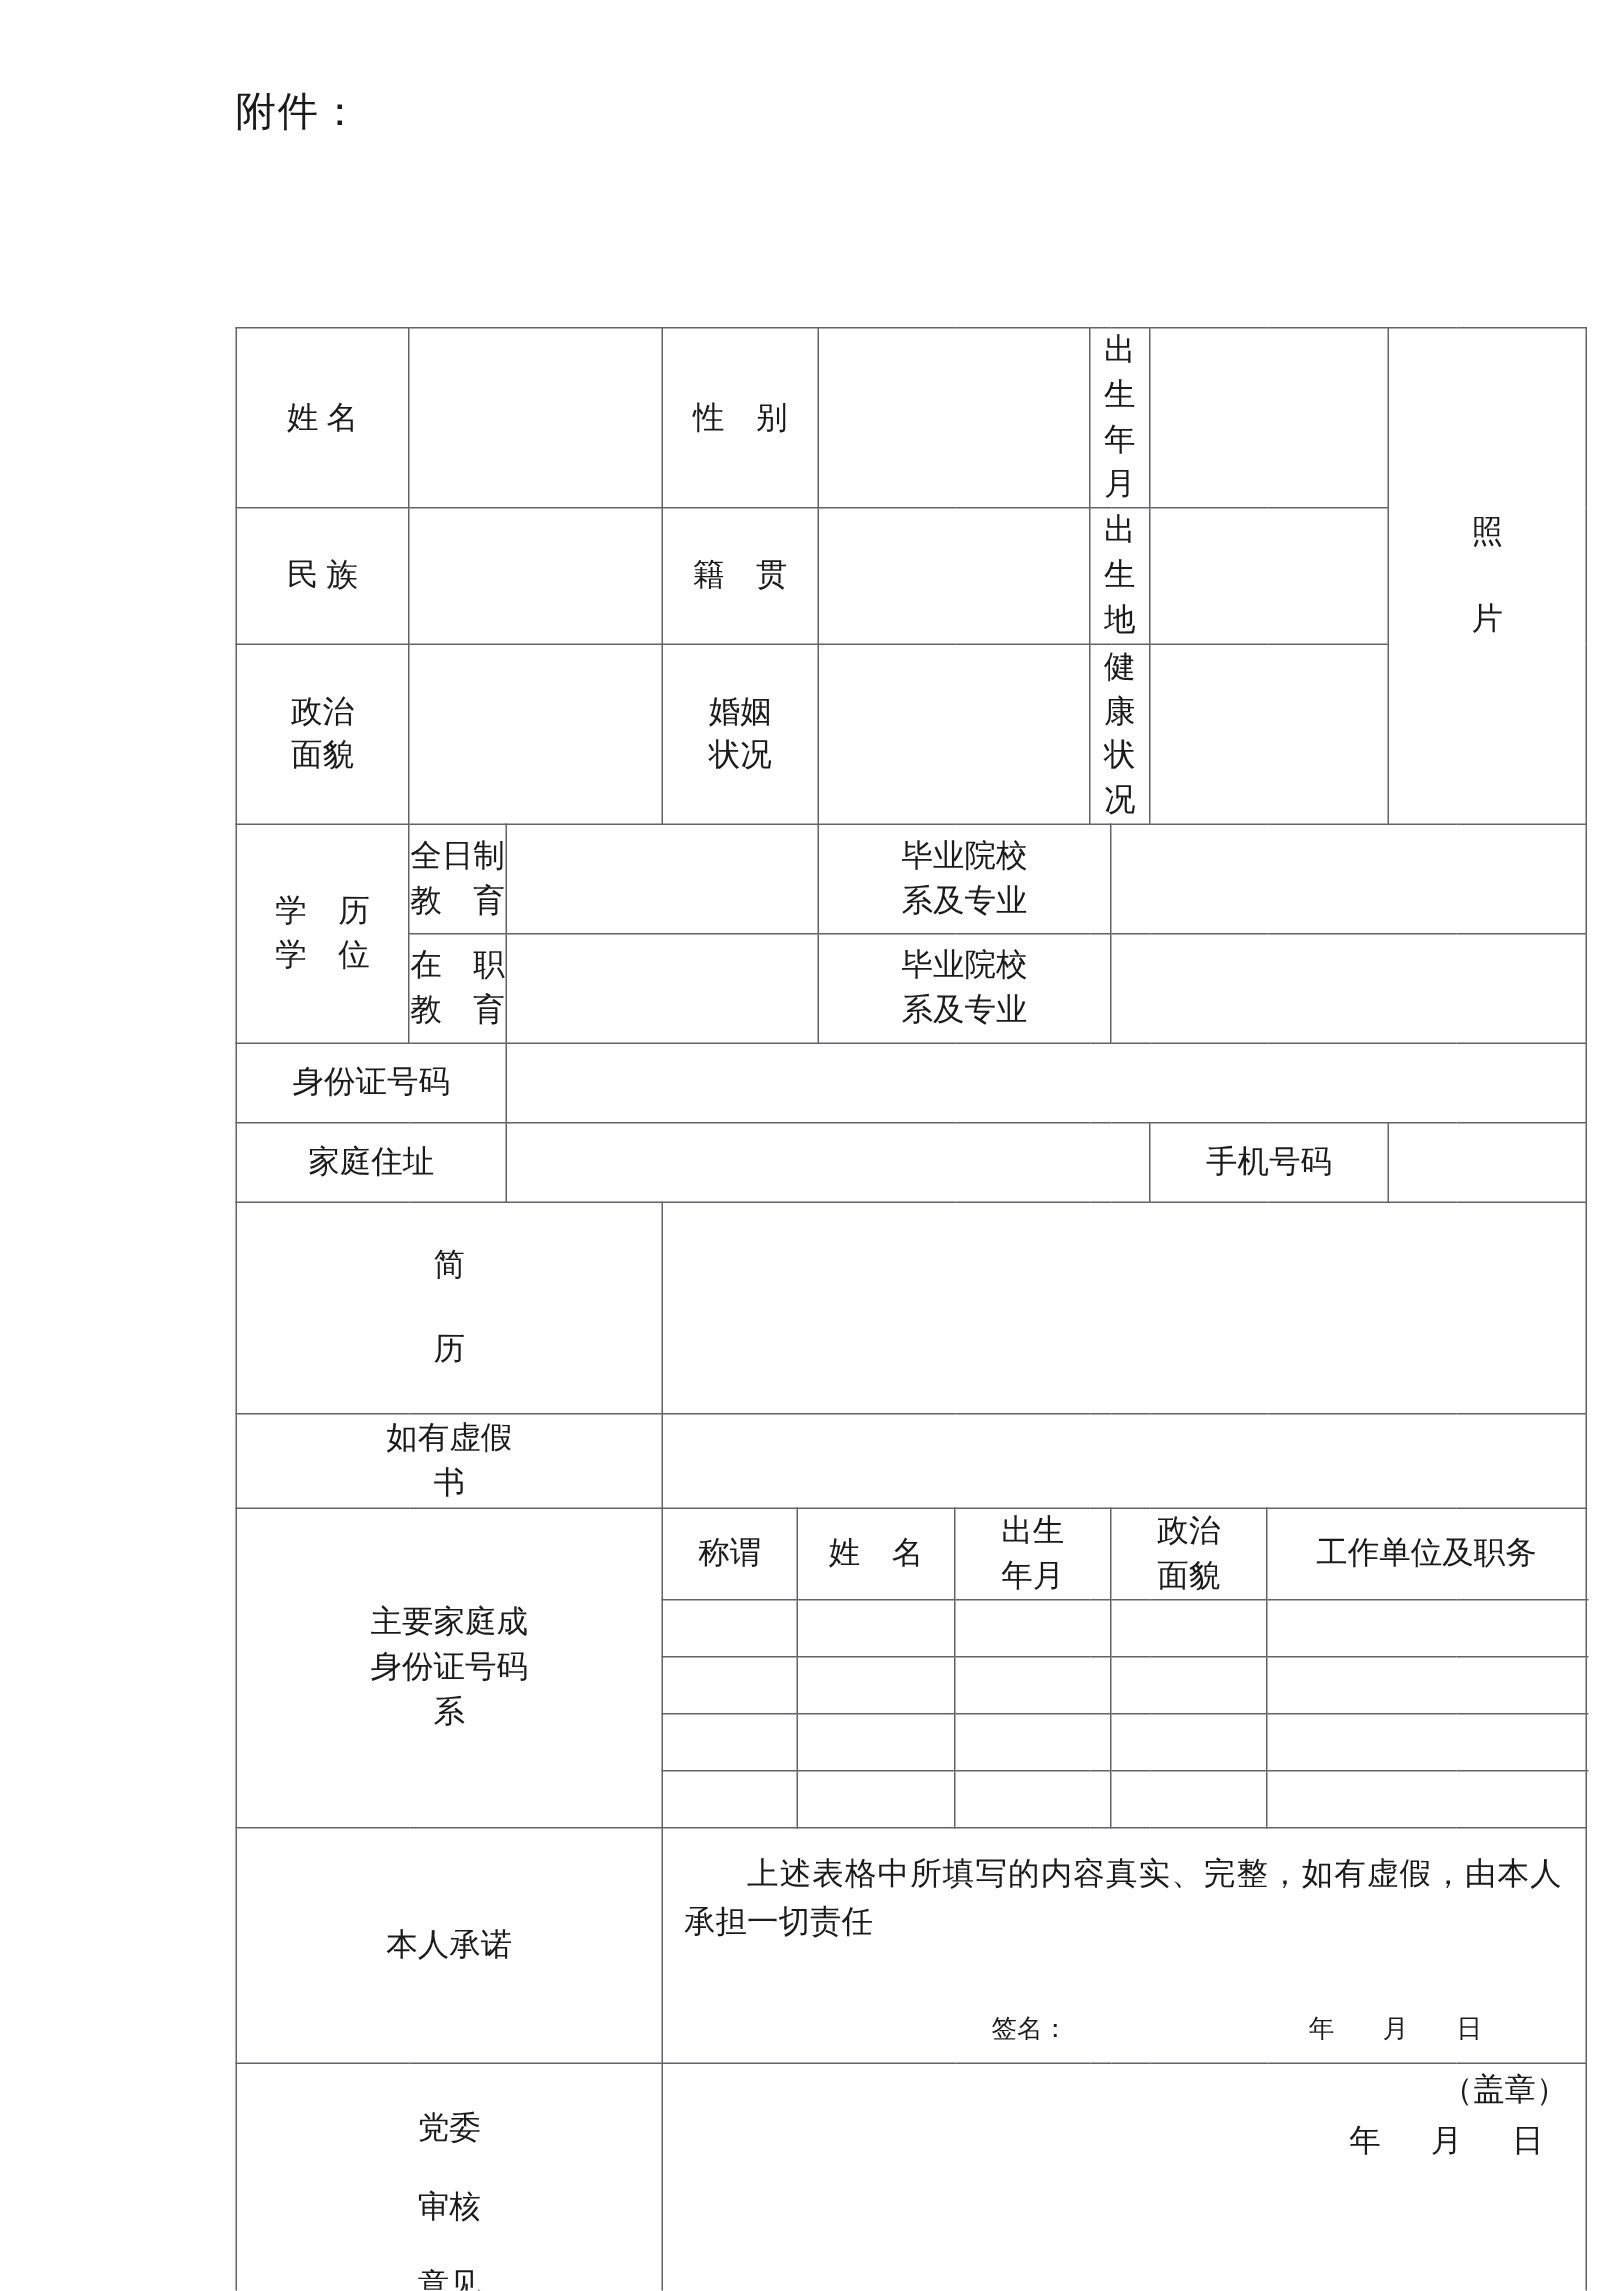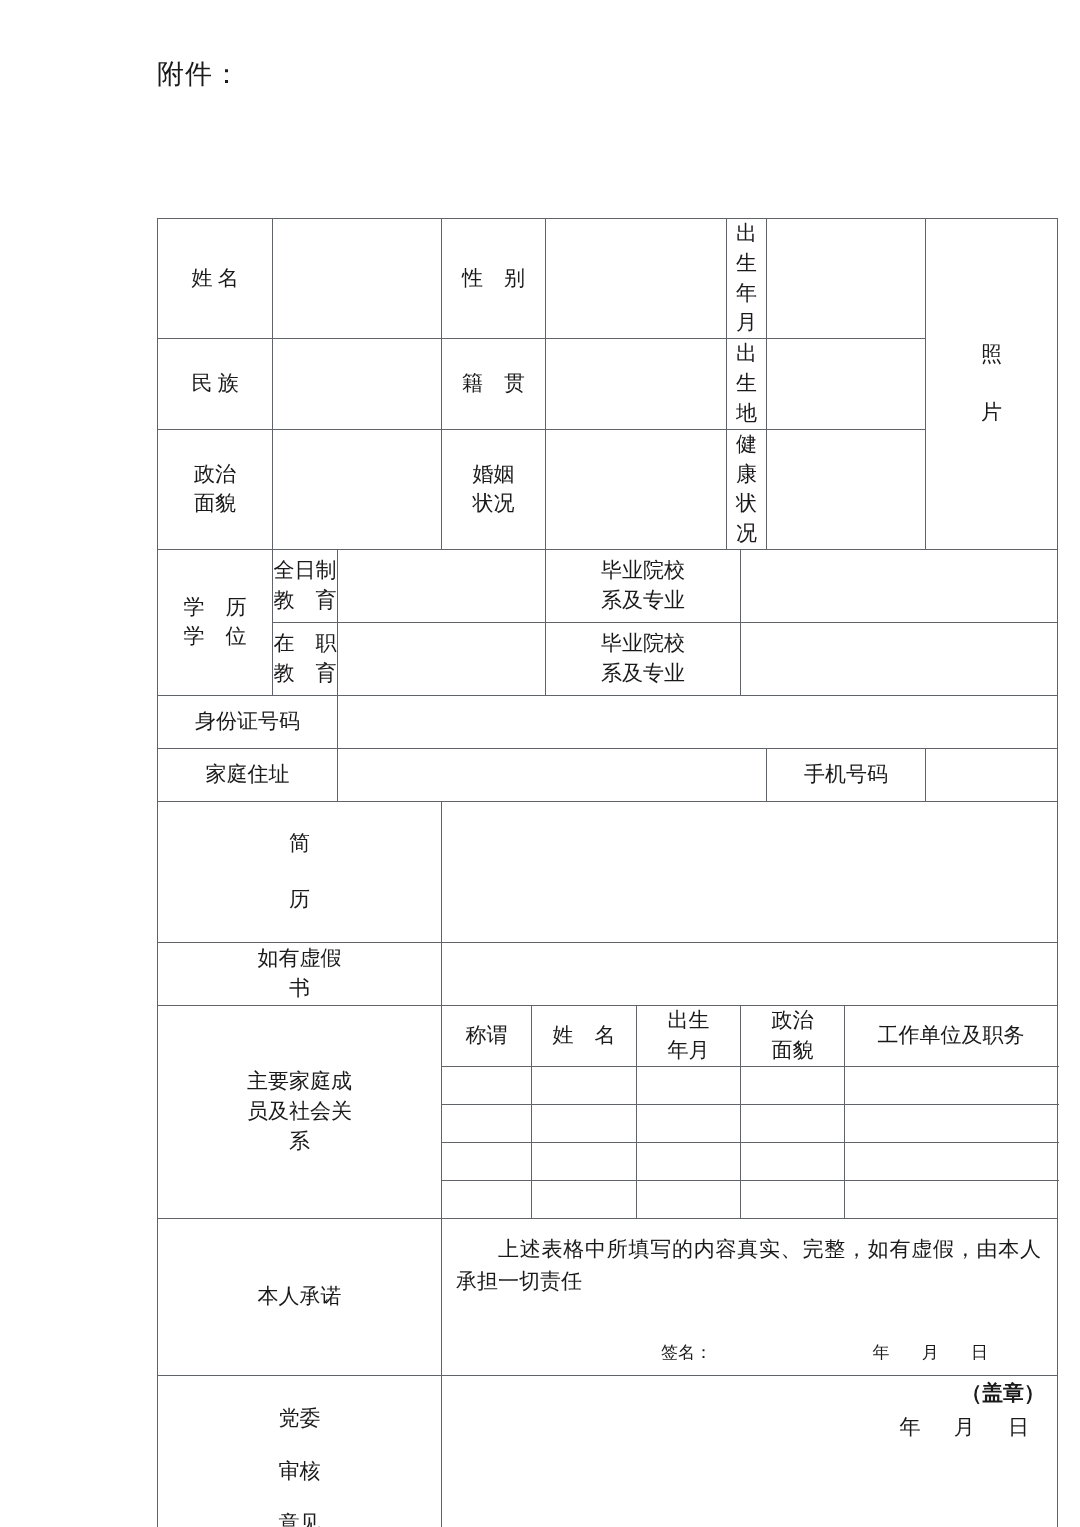--- a/index.html
+++ b/index.html
@@ -110,21 +110,20 @@
     position: relative;
     height: 100%;
     box-sizing: border-box;
   }
   .review-stamp {
     position: absolute;
     right: 12px;
     bottom: 52px;
     font-size: 21px;
     white-space: nowrap;
-    font-weight: bold;
   }
   .review-date {
     position: absolute;
     right: 14px;
     bottom: 18px;
     font-size: 21px;
     white-space: nowrap;
   }
   .review-date span { display: inline-block; margin: 0 14px; }
 </style>
@@ -240,21 +239,21 @@
     </tr>
 
     <tr>
       <td colspan="4" class="lbl" style="height:62px">如有虚假
 书</td>
       <td colspan="10" class="blank"></td>
     </tr>
 
     <tr>
       <td colspan="4" rowspan="5" class="lbl">主要家庭成
-员及社会关
+身份证号码
 系</td>
       <td class="lbl" style="height:56px">称谓</td>
       <td colspan="2" class="lbl">姓　名</td>
       <td colspan="2" class="lbl">出生
 年月</td>
       <td colspan="2" class="lbl">政治
 面貌</td>
       <td colspan="4" class="lbl">工作单位及职务</td>
     </tr>
 

